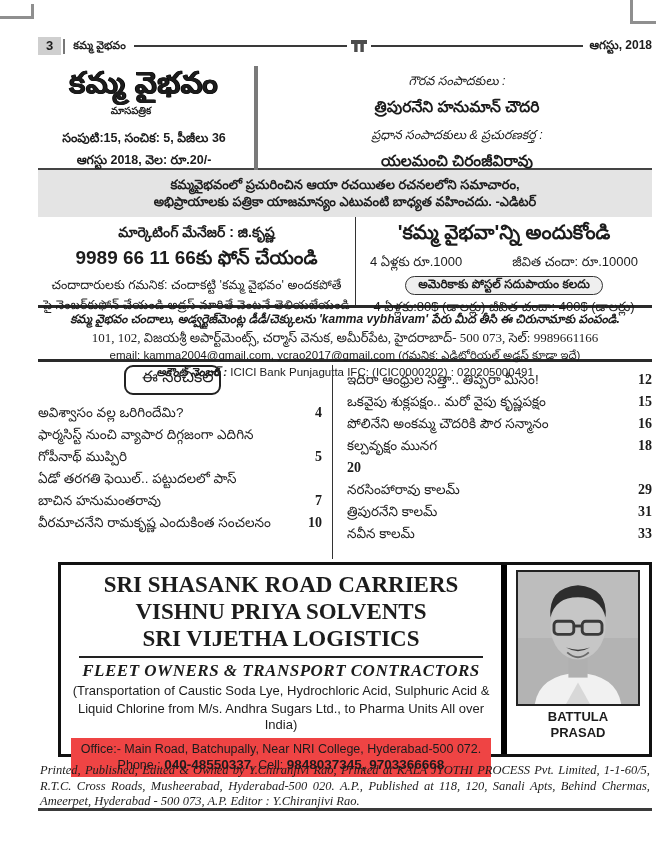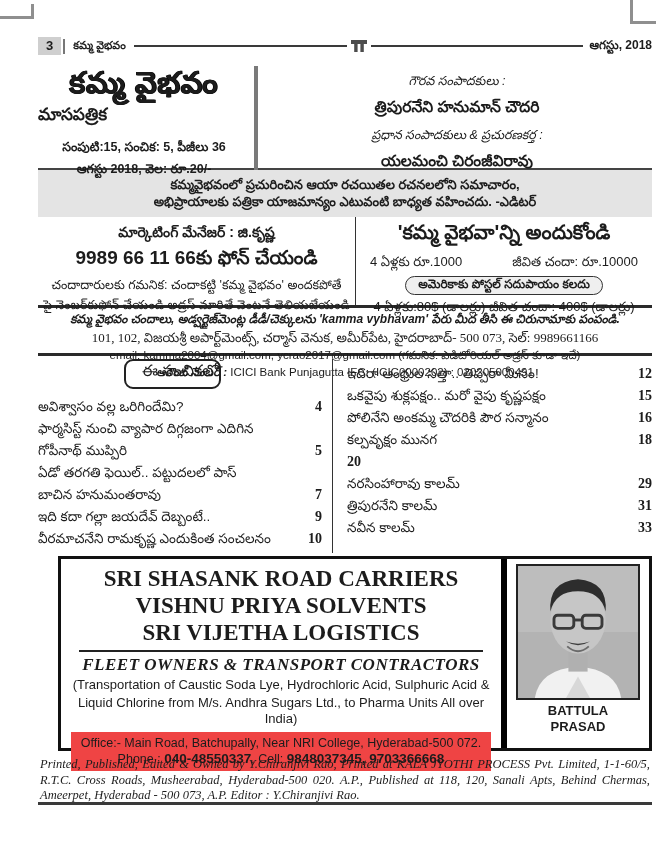--- a/index.html
+++ b/index.html
@@ -15,21 +15,21 @@
   .hdr-label { font-size:11px; font-weight:bold; padding:0 8px; border-left:2px solid #777; margin-left:2px; }
   .hdr-rule { flex:1; height:2px; background:#3a3a3a; }
   .hdr-orn { margin:0 2px; }
   .hdr-date { font-size:12px; font-weight:bold; padding-left:6px; }
 
   
   .mast { display:flex; padding-top:10px; height:112px; }
   .mast-left { width:212px; text-align:center; }
   .mast-title { font-size:30px; font-weight:bold; letter-spacing:1px;
                 text-shadow:0.7px 0 0 #000, -0.7px 0 0 #000; }
-  .mast-sub { font-size:17px; font-weight:bold; text-align:left; padding-right:26px; margin-top:-2px; }
+  .mast-sub { font-size:10px; font-weight:bold; text-align:center; padding-right:26px; margin-top:-2px; }
   .mast-vol { font-size:12.5px; font-weight:bold; margin-top:12px; }
   .mast-price { font-size:12.5px; font-weight:bold; margin-top:5px; }
   .mast-div { width:4px; background:#7a7a7a; height:104px; margin:0 4px; }
   .mast-right { flex:1; text-align:center; padding-top:4px; }
   .ed-label { font-size:12.5px; font-style:italic; margin-top:4px; }
   .ed-name { font-size:15.5px; font-weight:bold; margin-top:7px; margin-bottom:9px; }
 
   
   .disc { background:#e4e4e4; border-top:2px solid #444; text-align:center;
           padding:6px 0 7px 0; font-size:13px; font-weight:bold; line-height:17px; }
@@ -41,21 +41,21 @@
   .mkt-phone { font-size:19px; font-weight:bold; margin-top:3px; }
   .mkt-note { font-size:12.5px; margin-top:4px; line-height:16px; }
   .sub-right { flex:1; text-align:center; padding-top:4px; }
   .sub-title { font-size:20px; font-weight:bold; }
   .sub-rates { display:flex; justify-content:space-between; padding:0 14px; font-size:13px; margin-top:5px; }
   .sub-oval { display:inline-block; border:1.5px solid #333; border-radius:12px;
               padding:0 12px; font-size:12px; font-weight:bold; margin-top:4px; background:#efefef; }
   .sub-usa { font-size:13px; margin-top:4px; }
 
   
-  .addr { text-align:center; border-bottom:3px solid #2a2a2a; padding:4px 0 5px 0; height:48px; }
+  .addr { text-align:center; border-bottom:3px solid #2a2a2a; padding:4px 0 5px 0; height:54px; }
   .addr-l1 { font-size:12px; font-weight:bold; font-style:italic; }
   .addr-l2 { font-size:13px; font-family:"Liberation Serif", serif; margin-top:1px; }
   .addr-l3 { font-size:11.5px; margin-top:1px; }
   .addr-l4 { font-size:11.5px; margin-top:1px; }
   .addr-ital { font-style:italic; font-weight:bold; }
 
   
   .toc { display:flex; height:197px; padding-top:3px; }
   .toc-left { width:294px; padding-right:10px; }
   .toc-right { flex:1; border-left:1.5px solid #333; padding-left:14px; padding-top:4px; }
@@ -171,24 +171,20 @@
           <span>గోపీనాథ్ ముప్పిరి</span>
           <span class="toc-pg">5</span>
         </div>
         <div class="toc-row">
           <span>ఏడో తరగతి ఫెయిల్.. పట్టుదలలో పాస్</span>
           <span class="toc-pg"></span>
         </div>
         <div class="toc-row">
           <span>బాచిన హనుమంతరావు</span>
           <span class="toc-pg">7</span>
-        </div>
-        <div class="toc-row">
-          <span>ఇది కదా గల్లా జయదేవ్ దెబ్బంటే..</span>
-          <span class="toc-pg">9</span>
         </div>
         <div class="toc-row">
           <span>వీరమాచనేని రామకృష్ణ ఎందుకింత సంచలనం</span>
           <span class="toc-pg">10</span>
         </div>
       </div>
       <div class="toc-right">
         <div class="toc-row">
           <span>ఇదిరా ఆంధ్రుల సత్తా.. తిప్పరా మీసం!</span>
           <span class="toc-pg">12</span>

